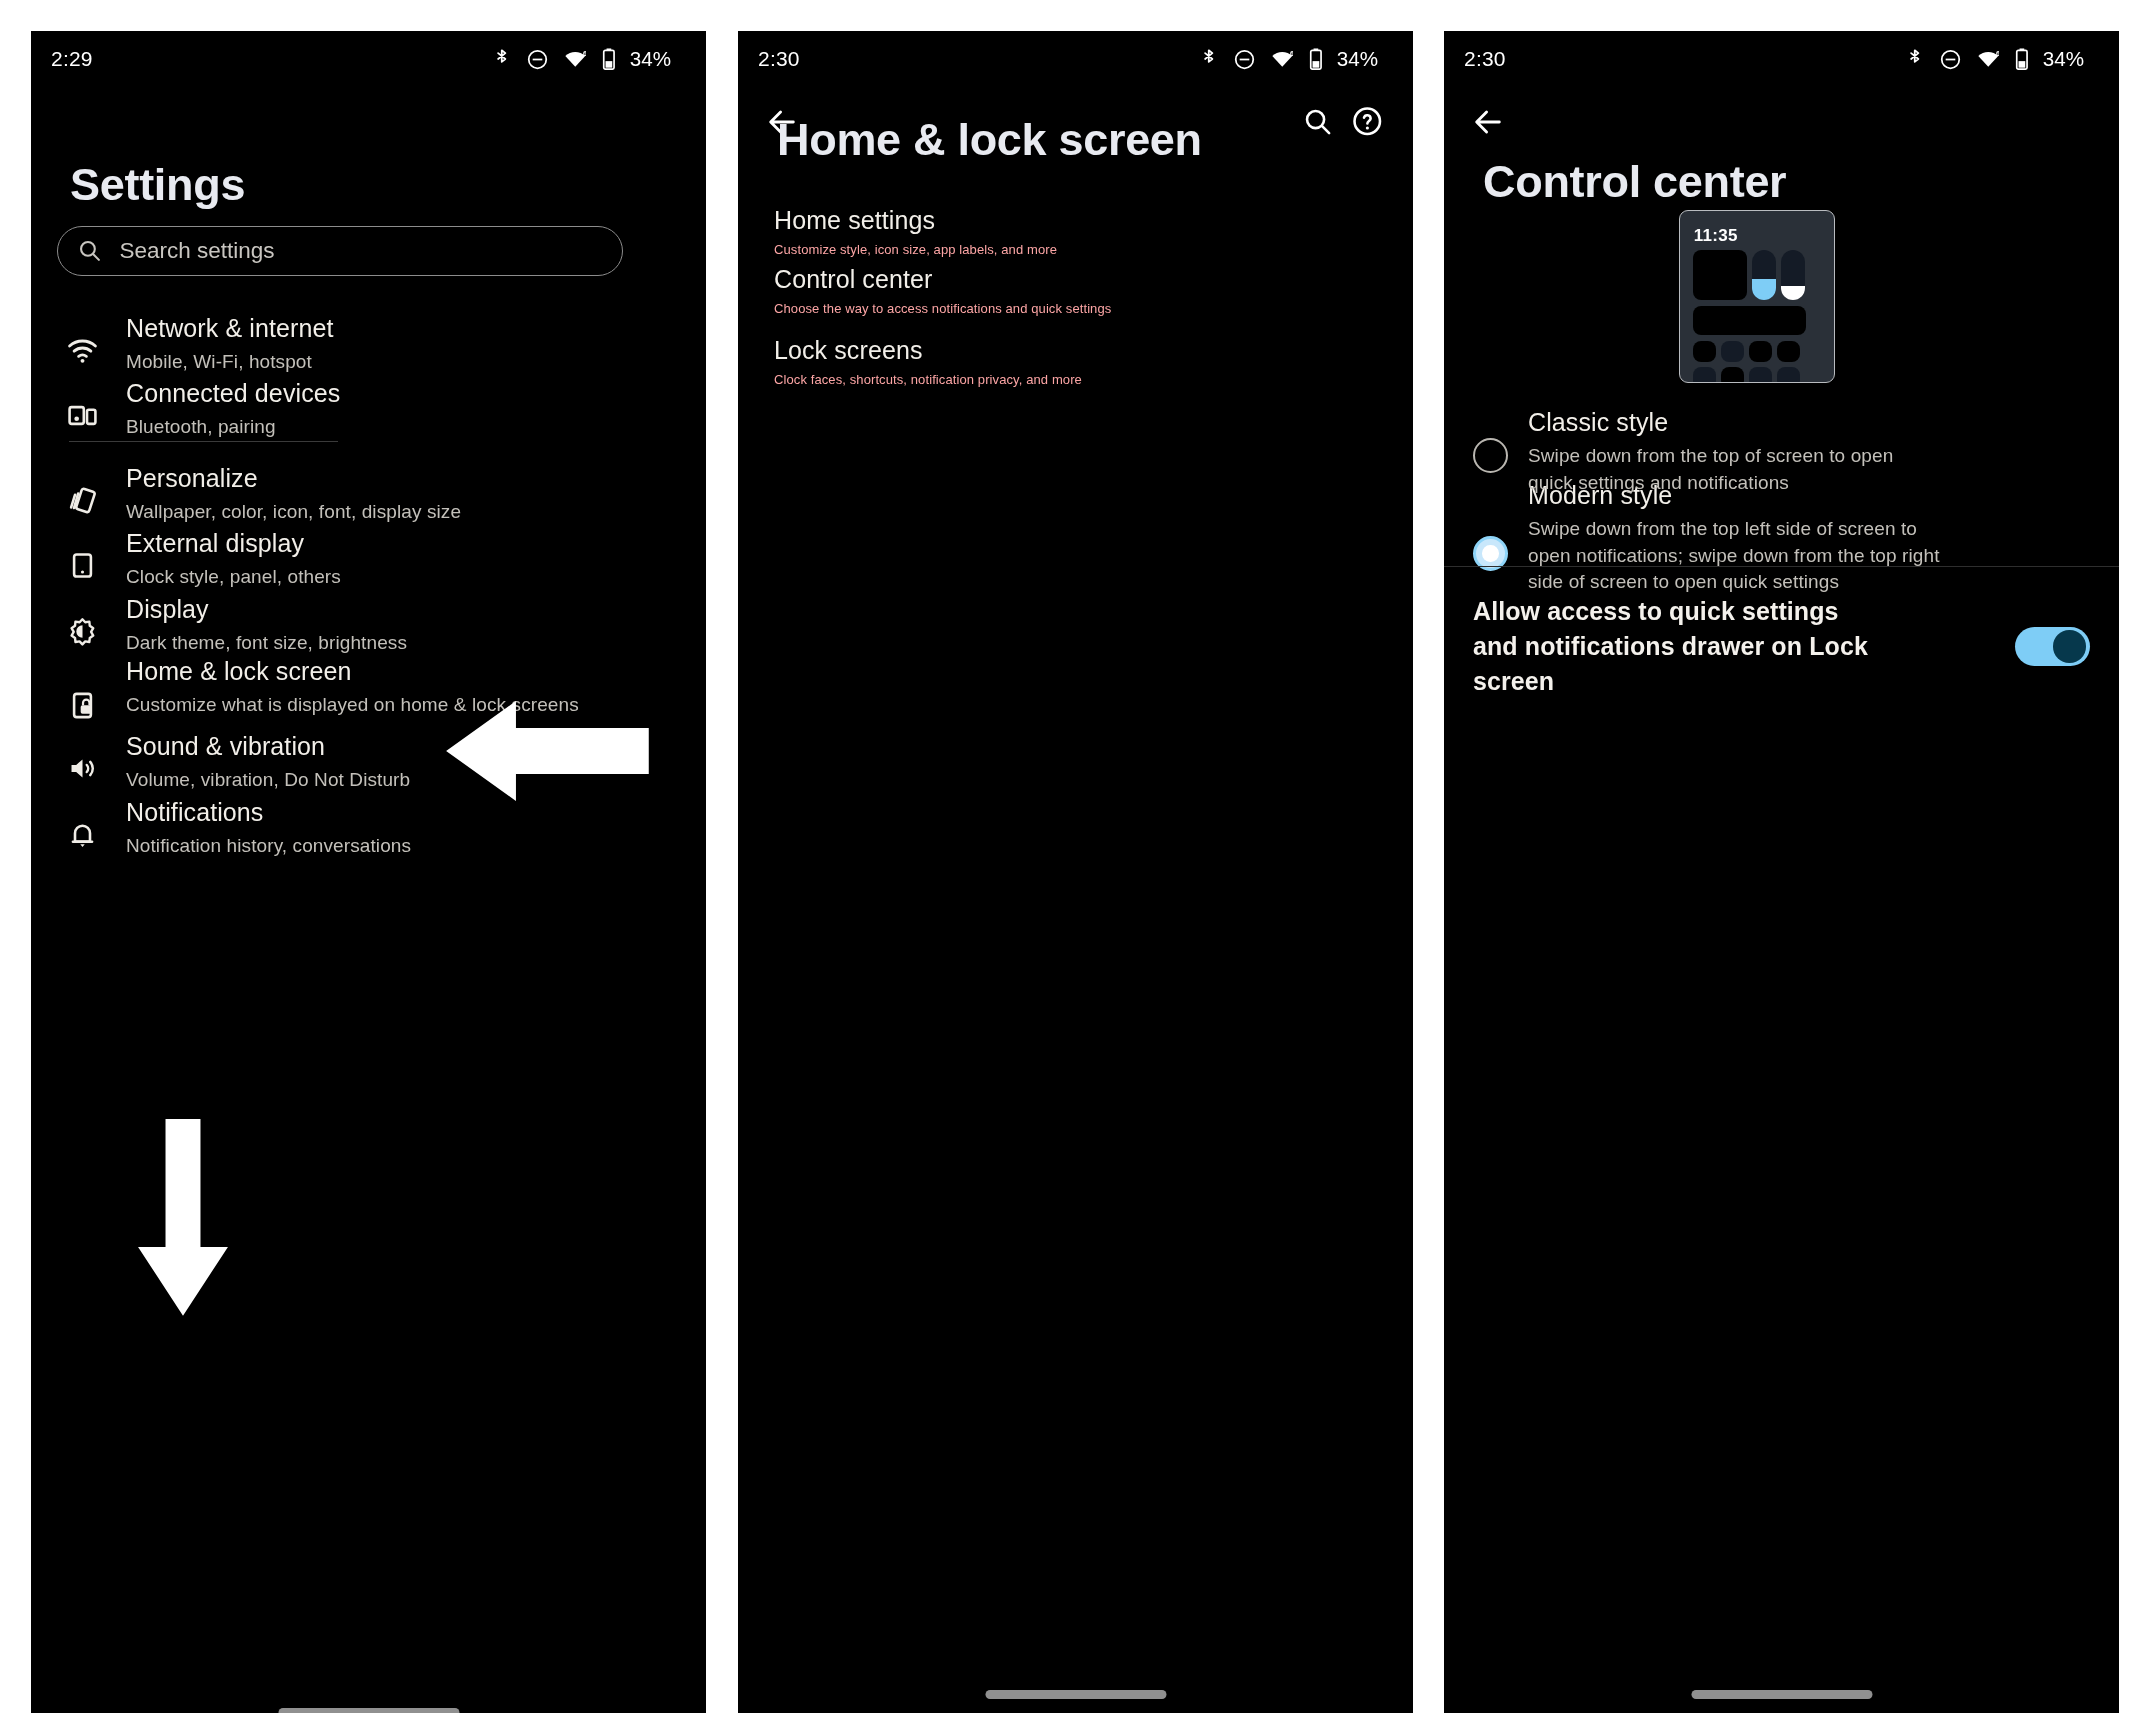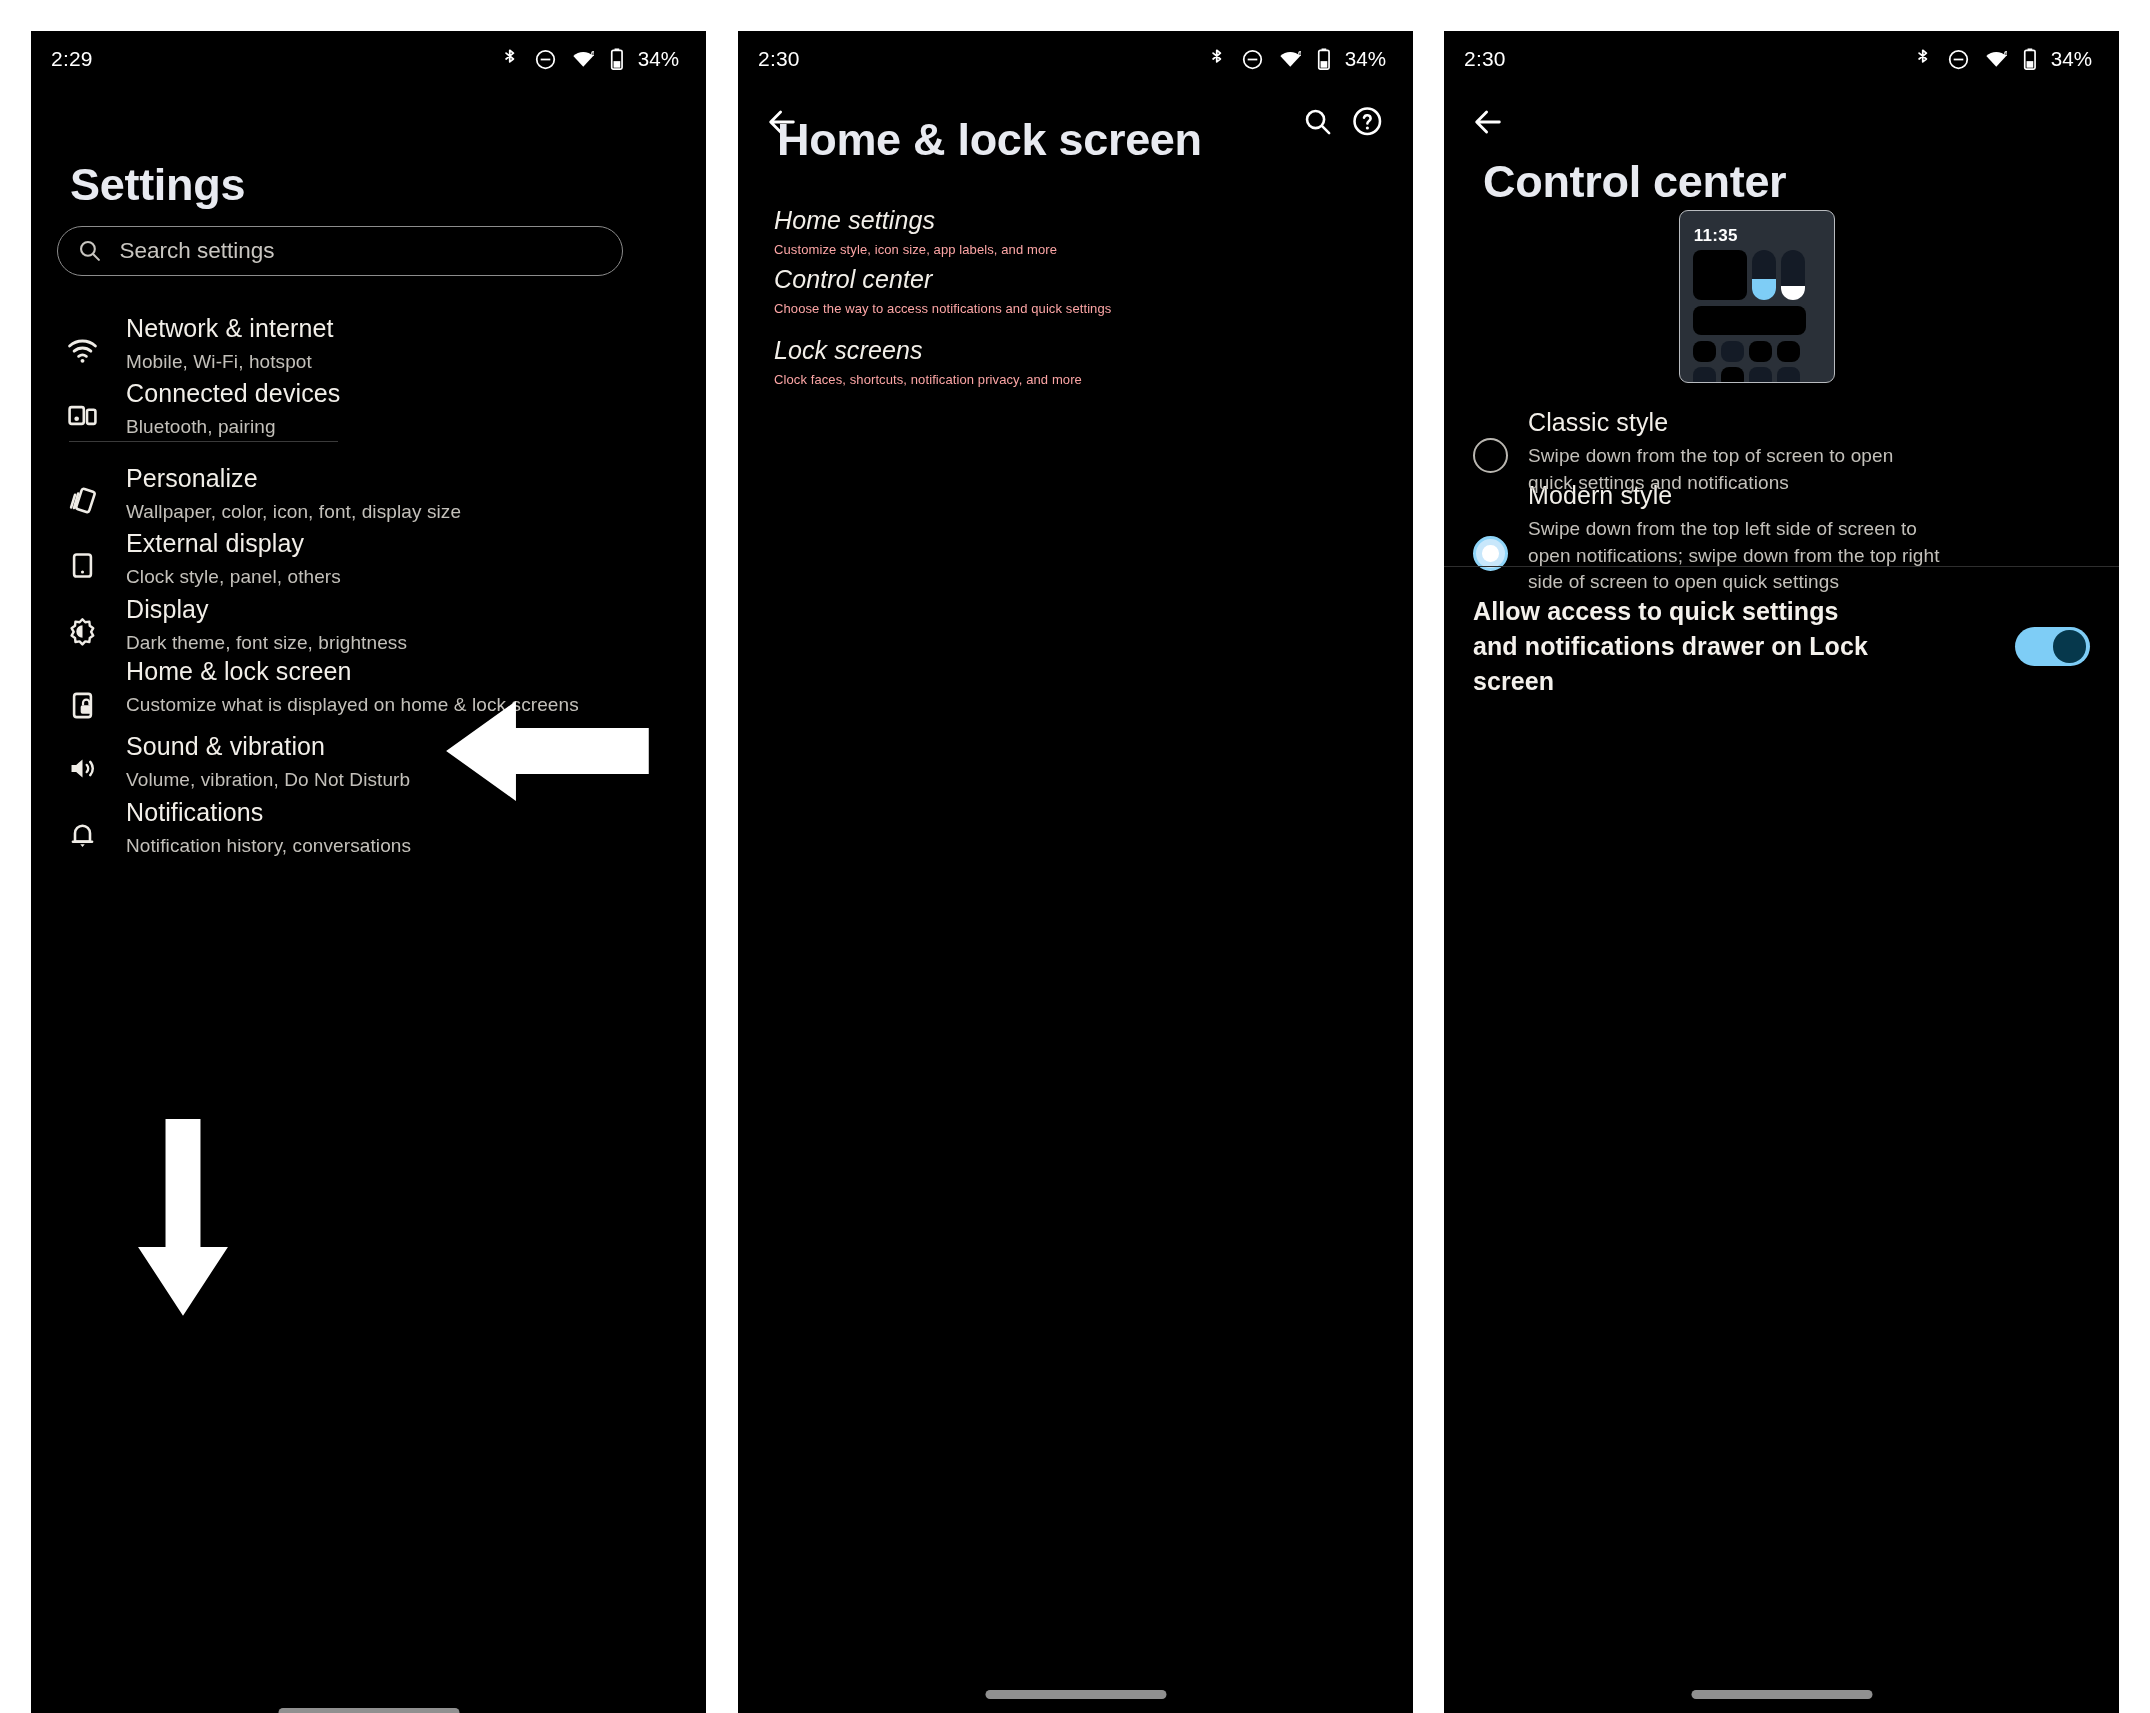--- a/index.html
+++ b/index.html
@@ -8,21 +8,21 @@
   .stage{position:relative;width:2151px;height:1713px;background:#ffffff;}
 
   .panel{position:absolute;top:31px;background:#000000;overflow:hidden;}
   #panel-1{left:31px;width:675px;height:1682px;}
   #panel-2{left:738px;width:675px;height:1682px;}
   #panel-3{left:1444px;width:675px;height:1682px;}
 
   
   .statusbar{position:absolute;top:0;left:0;right:0;height:56px;
     display:flex;align-items:center;justify-content:space-between;
-    padding:0 27px 0 20px;box-sizing:border-box;}
+    padding:0 35px 0 20px;box-sizing:border-box;}
   .sb-time{color:#ffffff;font-size:21px;font-weight:500;letter-spacing:0.2px;}
   .sb-icons{display:flex;align-items:center;gap:16px;}
   .sb-icons svg{display:block;}
   .sb-batt{color:#ffffff;font-size:20.6px;font-weight:500;margin-left:-2.5px;}
 
   
   .appbar{position:absolute;top:56px;left:0;right:0;height:69px;
     display:flex;align-items:center;padding:0 21px 0 19px;box-sizing:border-box;}
   .appbar .spacer{flex:1;}
   .ab-btn{width:50px;height:50px;display:flex;align-items:center;justify-content:center;}
@@ -43,21 +43,21 @@
   .srow{position:absolute;left:0;width:100%;display:flex;box-sizing:border-box;padding:0 25px 0 36px;}
   .srow .ico{width:44px;min-width:44px;display:flex;align-items:flex-start;justify-content:flex-start;padding-top:21px;}
   .srow .txt{padding-left:15px;}
   .srow .t{color:#f2efe9;font-size:25px;font-weight:500;line-height:1.18;letter-spacing:0.1px;}
   .srow .s{color:#c3c0ba;font-size:19px;line-height:1.32;margin-top:5px;letter-spacing:0.1px;}
 
   .divider{position:absolute;left:38px;width:269px;height:1.3px;background:#3a3a3a;}
 
   
   .prow{position:absolute;left:36px;width:563px;}
-  .prow .t{color:#f2efe9;font-size:25px;font-weight:500;line-height:1.2;letter-spacing:0.1px;font-style:italic;}
+  .prow .t{color:#f2efe9;font-size:25px;font-weight:500;line-height:1.2;letter-spacing:0.1px;}
   .prow .s{color:#fca5a5;font-size:13px;line-height:1.34;margin-top:6.3px;letter-spacing:0.1px;}
 
   
   .preview{position:absolute;left:235px;top:179px;width:154px;height:171px;
     background:#2a3038;border:1.9px solid #b9bcc0;border-radius:9px;overflow:hidden;}
   .pv-clock{position:absolute;left:13.8px;top:15px;color:#ffffff;font-size:17px;font-weight:bold;letter-spacing:0.3px;}
   .pv-tile{position:absolute;background:#000000;border-radius:8.1px;}
   .pv-soft{position:absolute;background:#141b26;border-radius:8.1px;}
   .pv-pill{position:absolute;border-radius:13.8px;overflow:hidden;background:#141b26;}
   .pv-pill .fill{position:absolute;left:0;right:0;bottom:0;}

